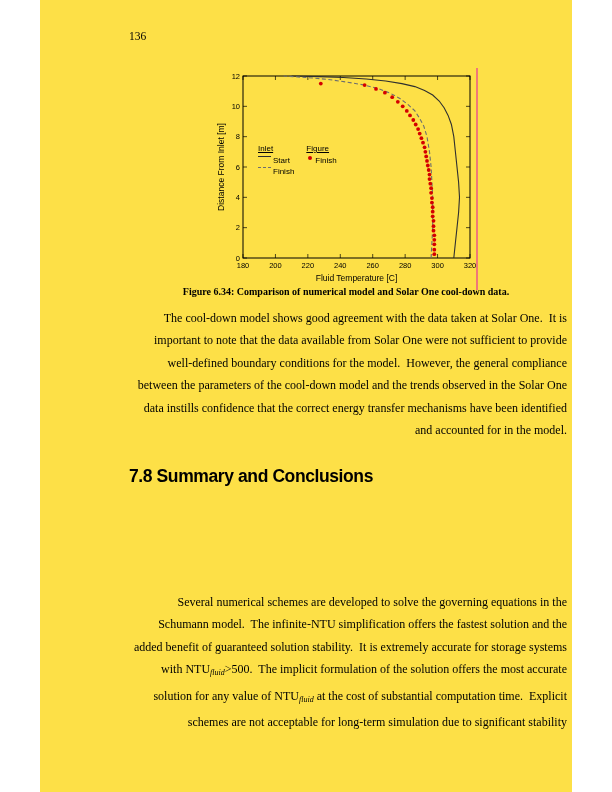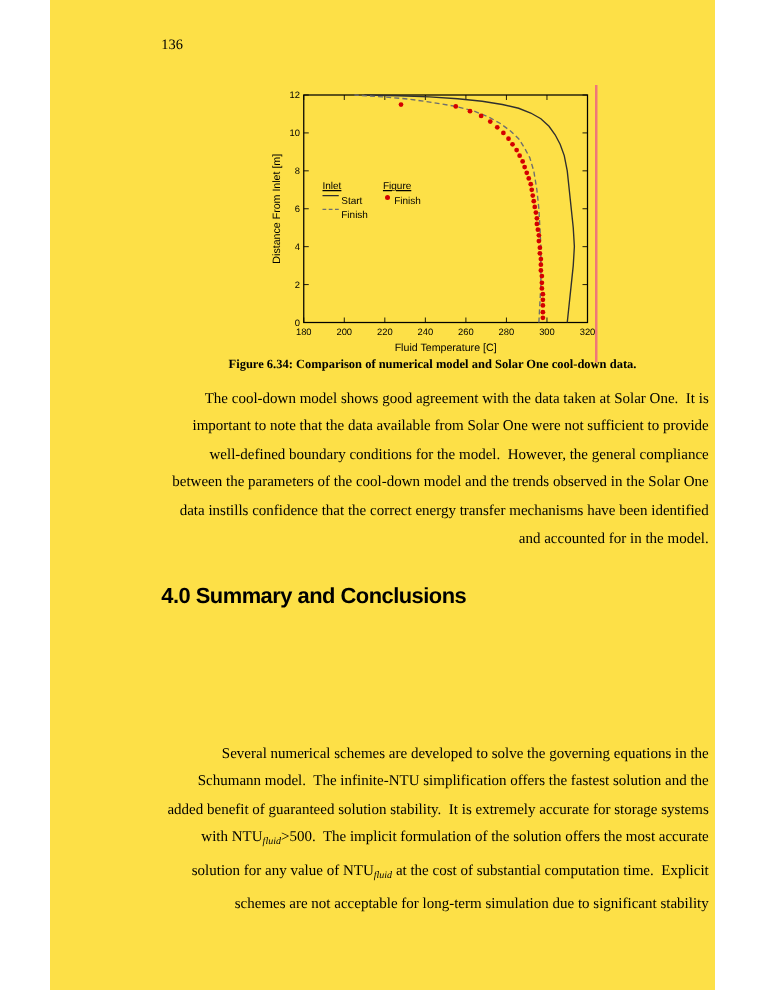--- a/index.html
+++ b/index.html
@@ -163,18 +163,18 @@
       </div>
     </div>
 
     <div class="red-line" style="background: rgb(240, 120, 120);"></div>
   </div>
 
   <div class="caption">Figure 6.34: Comparison of numerical model and Solar One cool-down data.</div>
 
   <p class="body-text p1">The cool-down model shows good agreement with the data taken at Solar One.  It is important to note that the data available from Solar One were not sufficient to provide well-defined boundary conditions for the model.  However, the general compliance between the parameters of the cool-down model and the trends observed in the Solar One data instills confidence that the correct energy transfer mechanisms have been identified and accounted for in the model.</p>
 
-  <h2 class="heading">4.0 Summary and Conclusions</h2>
+  <h2 class="heading">7.8 Summary and Conclusions</h2>
 
 
   <p class="body-text p3"><span>Several numerical schemes are developed to solve the governing equations in the Schumann model.  The infinite-</span><span class="it">NTU</span><span> simplification offers the fastest solution and the added benefit of guaranteed solution stability.  It is extremely accurate for storage systems with </span><span class="it">NTU</span><span class="itsub">fluid</span><span>&gt;500.  The implicit formulation of the solution offers the most accurate solution for any value of </span><span class="it">NTU</span><span class="itsub">fluid</span><span> at the cost of substantial computation time.  Explicit schemes are not acceptable for long-term simulation due to significant stability</span></p>
 
 </div>
 
 </body></html>

